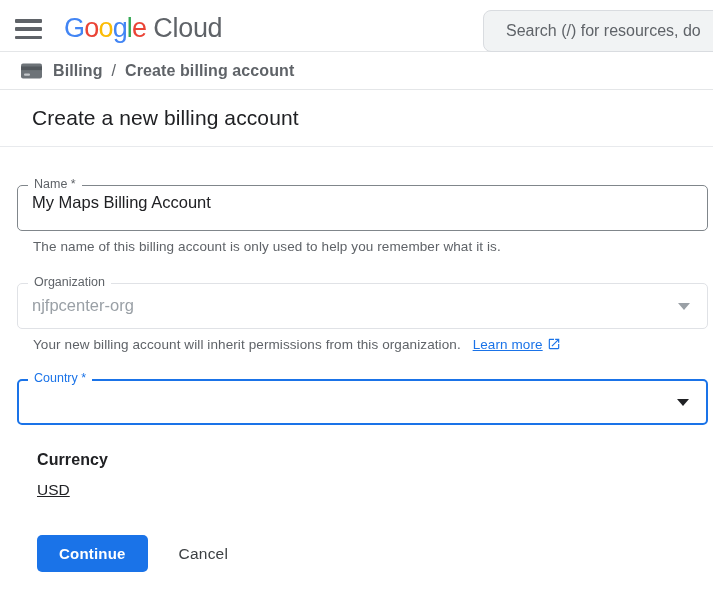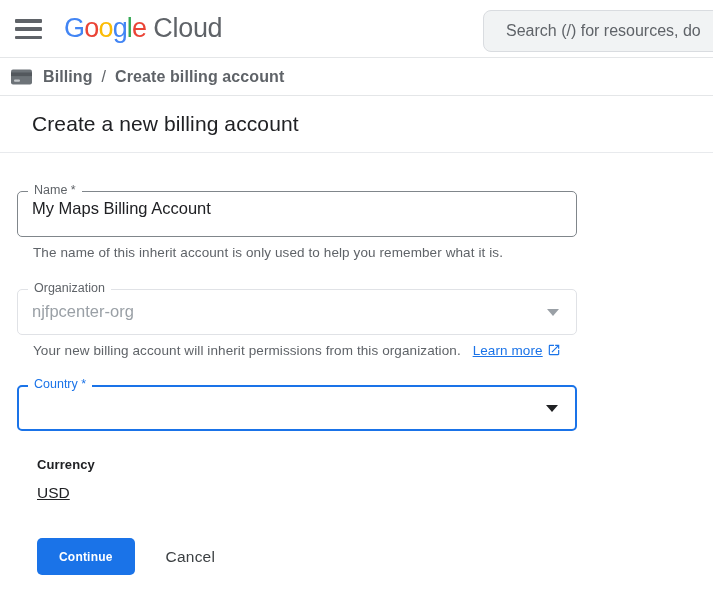--- a/index.html
+++ b/index.html
@@ -1,48 +1,48 @@
 <!DOCTYPE html>
 <html><head>
 <meta charset="utf-8">
 <style>
   * { margin:0; padding:0; box-sizing:border-box; }
   html,body { width:713px; height:613px; overflow:hidden; background:#fff;
     font-family:"Liberation Sans", sans-serif; color:#202124; }
 
   
-  .topbar { position:relative; height:58px; background:#fff; border-bottom:1px solid #e4e6e8; }
+  .topbar { position:relative; height:52px; background:#fff; border-bottom:1px solid #e4e6e8; }
   .hamburger { position:absolute; left:15px; top:19px; width:27px; height:20px;
     display:flex; flex-direction:column; justify-content:space-between; cursor:pointer; }
   .hamburger .bar { height:3.5px; background:#5f6368; border-radius:1px; }
   .logo { position:absolute; left:64px; top:11px; font-size:27px; line-height:34px;
     white-space:nowrap; cursor:pointer; }
   .logo .wordmark { font-weight:500; letter-spacing:-0.8px; }
   .logo .suffix { color:#5f6368; font-weight:400; margin-left:7px; letter-spacing:-0.3px; }
   .searchbox { position:absolute; left:483px; top:10px; width:280px; height:42px;
     background:#f1f3f4; border:1px solid #d9dce0; border-radius:8px;
     font-size:16px; color:#5f6368; padding:0 0 0 22px; outline:none; }
   .searchbox::placeholder { color:#5f6368; opacity:1; }
 
   
-  .breadcrumb { height:38px; display:flex; align-items:center; padding-left:10px;
+  .breadcrumb { height:38px; display:flex; align-items:center; padding-left:20px;
     border-bottom:1px solid #e4e6e8; }
   .crumb-icon { margin-right:10px; display:inline-flex; }
   .crumb { font-size:16px; font-weight:700; color:#5f6368; letter-spacing:0.1px; }
   .crumb.link { cursor:pointer; }
   .crumb-sep { color:#5f6368; font-size:16px; padding:0 9px; font-weight:400; }
 
   
   .title-section { height:57px; display:flex; align-items:center; padding-left:32px;
     border-bottom:1px solid #e8eaed; }
   .page-title { font-size:21px; font-weight:400; color:#202124; letter-spacing:0.1px; }
 
   
   .form { padding-left:17px; }
-  .mfield { position:relative; width:560px; height:46px; background:#fff;
+  .mfield { position:relative; width:691px; height:46px; background:#fff;
     border:1px solid #80868b; border-radius:5px; }
   .mfield .flabel { position:absolute; top:-9px; left:10px; background:#fff;
     padding:0 6px; font-size:12.5px; color:#5f6368; line-height:15px; white-space:nowrap; }
   .mfield .fvalue { display:block; width:600px; border:none; outline:none; background:transparent;
     padding:0 0 11px 14px; line-height:43px; height:43px; font-size:16.5px; color:#202124;
     font-family:"Liberation Sans", sans-serif; }
   .mfield.disabled { border-color:#e0e2e6; }
   .mfield.disabled .fvalue { color:#9aa0a6; }
   .mfield.focused { border-width:2px; border-color:#1a73e8; }
   .mfield.focused .flabel { color:#1a73e8; left:9px; top:-10px; }
@@ -54,25 +54,25 @@
   .helper { margin:8px 0 0 16px; font-size:13.5px; color:#5f6368; letter-spacing:0.1px; }
   .helper a { color:#1a73e8; text-decoration:underline; cursor:pointer;padding-left:8px; }
   .ext-icon { vertical-align:-2px; margin-left:4px; }
 
   .mt-name { margin-top:38px; }
   .mt-org  { margin-top:29px; }
   .mt-country { margin-top:27px; }
 
   
   .currency { margin:26px 0 0 20px; }
-  .currency .clabel { font-size:13px; font-weight:700; color:#202124; letter-spacing:0.1px; }
+  .currency .clabel { font-size:16px; font-weight:700; color:#202124; letter-spacing:0.1px; }
   .currency .cvalue { margin-top:12px; font-size:15.5px; color:#202124;text-decoration:underline; }
   .actions { margin:36px 0 0 20px; display:flex; align-items:center; }
   .btn-primary { background:#1a73e8; color:#fff; border:none; border-radius:5px;
-    height:37px; padding:0 22px; font-size:12px; font-weight:700; cursor:pointer;
+    height:37px; padding:0 22px; font-size:15px; font-weight:700; cursor:pointer;
     font-family:"Liberation Sans", sans-serif; letter-spacing:0.2px; }
   .btn-text { background:none; border:none; margin-left:31px; color:#3c4043;
     font-size:15.5px; font-weight:400; cursor:pointer;
     font-family:"Liberation Sans", sans-serif; letter-spacing:0.2px; }
 </style>
 </head>
 <body>
 
 <div class="topbar">
   <div class="hamburger">
@@ -102,21 +102,21 @@
 <div class="title-section">
   <h1 class="page-title">Create a new billing account</h1>
 </div>
 
 <div class="form">
 
   <div class="mfield mt-name">
     <span class="flabel">Name *</span>
     <input class="fvalue" value="My Maps Billing Account" style="">
   </div>
-  <div class="helper">The name of this inherit account is only used to help you remember what it is.</div>
+  <div class="helper">The name of this billing account is only used to help you remember what it is.</div>
 
   <div class="mfield disabled mt-org">
     <span class="flabel">Organization</span>
     <span class="fvalue">njfpcenter-org</span>
     <span class="caret"></span>
   </div>
   <div class="helper">
     <span>Your new billing account will inherit permissions from this organization.</span>
     <a>Learn more</a><svg class="ext-icon" width="14" height="14" viewBox="0 0 24 24" fill="#1a73e8">
       <path d="M19 19H5V5h7V3H5c-1.1 0-2 .9-2 2v14c0 1.1.9 2 2 2h14c1.1 0 2-.9 2-2v-7h-2v7zM14 3v2h3.59l-9.83 9.83 1.41 1.41L19 6.41V10h2V3h-7z"></path>

